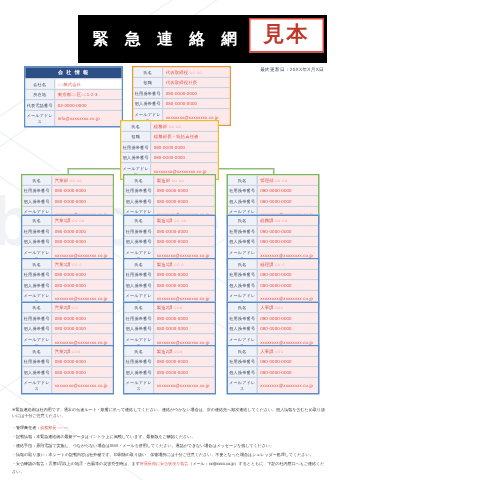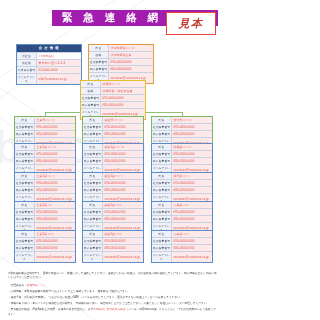--- a/index.html
+++ b/index.html
@@ -32,38 +32,38 @@
   .wm .d2{left:-70px;top:70px;transform:rotate(34deg);}
   .wm .d3{left:160px;top:-30px;transform:rotate(146deg);}
   .wm .d4{left:190px;top:-30px;transform:rotate(146deg);}
   .wm .d5{left:-60px;top:215px;transform:rotate(34deg);}
   .wm .d6{left:150px;top:160px;transform:rotate(146deg);}
 
   
   .hdr-wrap{position:relative;z-index:2;padding:10px 8px 0 8px;}
   .hdr{
     position:relative;
-    background:#a21caf;
-    height:16px;
+    background:#000000;
+    height:32px;
     margin-left:44px;
     display:flex;align-items:center;justify-content:center;
   }
   .hdr-title{
     color:#ffffff;font-size:10.5px;font-weight:700;
     letter-spacing:4px;
     padding-right:46px;
   }
   .mihon{
     position:absolute;right:2px;top:1.5px;
     width:48px;height:21px;
     background:#ffffff;
     border:1.4px solid #e8443a;
     display:flex;align-items:center;justify-content:center;
   }
-  .mihon span{color:#c0392b;font-size:11px;font-weight:700;letter-spacing:1.5px;font-style:italic;}
+  .mihon span{color:#c0392b;font-size:14px;font-weight:700;letter-spacing:1.5px;}
   .hdr-date{
     text-align:right;margin-top:2px;padding-right:2px;
     font-size:3.1px;color:#3a4a6b;letter-spacing:.2px;
   }
 
   
   .card{
     background:#ffffff;
     border:1px solid #999;
     box-sizing:border-box;

